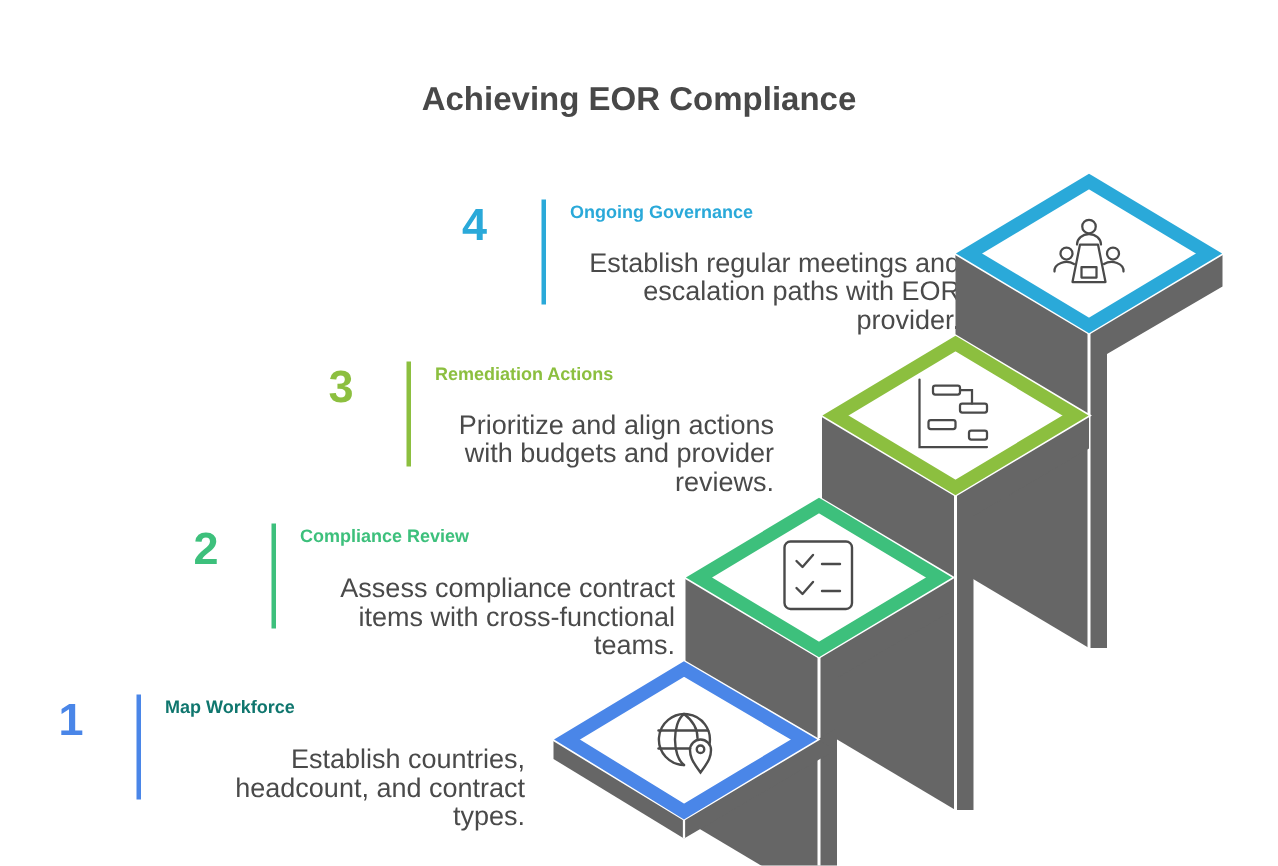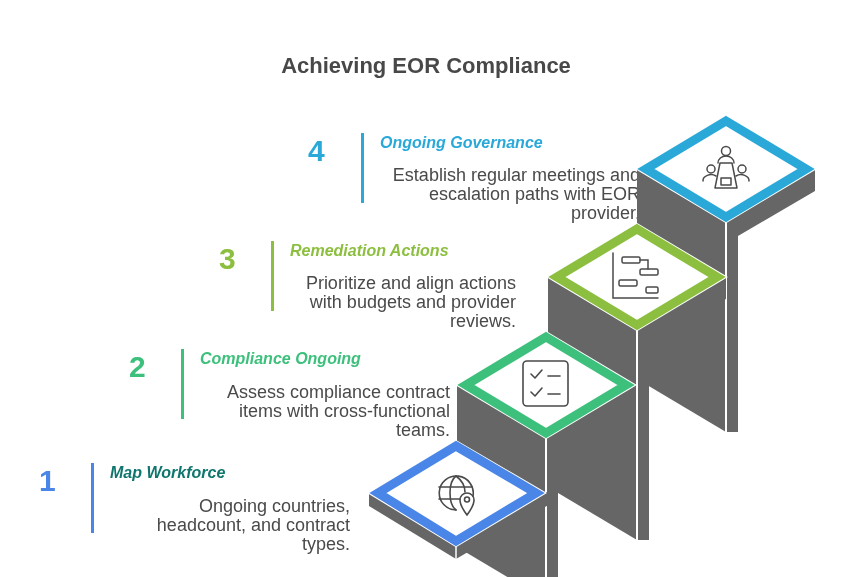--- a/index.html
+++ b/index.html
@@ -1,20 +1,20 @@
 <!DOCTYPE html>
 <html><head>
 <meta charset="utf-8">
 <style>
   html, body { margin: 0; padding: 0; background: #ffffff; }
   body { width: 852px; height: 577px; position: relative; overflow: hidden; font-family: "Liberation Sans", "DejaVu Sans", sans-serif; }
   .title { position: absolute; left: 0; width: 852px; top: 53px; text-align: center; font-size: 22px; font-weight: bold; color: #484848; }
   .step-num { position: absolute; font-size: 30px; font-weight: bold; }
   .step-bar { position: absolute; width: 3px; height: 70px; }
-  .step-heading { position: absolute; font-size: 16px; font-weight: bold; white-space: nowrap; font-style: italic; }
+  .step-heading { position: absolute; font-size: 12px; font-weight: bold; white-space: nowrap; }
   .step-desc { position: absolute; font-size: 18px; color: #4a4a4a; line-height: 19px; width: 260px; text-align: right; }
   svg.stairs { position: absolute; left: 0; top: 0; }
 </style>
 </head>
 <body>
 
 <div class="title">Achieving EOR Compliance</div>
 
 <div>
   <div class="step-num" style="left:308px; top:134px; color:#2AA9D9;">4</div>
@@ -26,29 +26,29 @@
 <div>
   <div class="step-num" style="left:219px; top:242px; color:#8CBF3F;">3</div>
   <div class="step-bar" style="left:271px; top:241px; background:#8CBF3F;"></div>
   <div class="step-heading" style="left:290px; top:242px; color:#8CBF3F;">Remediation Actions</div>
   <div class="step-desc" style="left:286px; top:274px; width:230px;">Prioritize and align actions with budgets and provider reviews.</div>
 </div>
 
 <div>
   <div class="step-num" style="left:129px; top:350px; color:#3DC07C;">2</div>
   <div class="step-bar" style="left:181px; top:349px; background:#3DC07C;"></div>
-  <div class="step-heading" style="left:200px; top:350px; color:#3DC07C;">Compliance Ongoing</div>
+  <div class="step-heading" style="left:200px; top:350px; color:#3DC07C;">Compliance Review</div>
   <div class="step-desc" style="left:200px; top:383px; width:250px;">Assess compliance contract items with cross-functional teams.</div>
 </div>
 
 <div>
   <div class="step-num" style="left:39px; top:464px; color:#4A86E8;">1</div>
   <div class="step-bar" style="left:91px; top:463px; background:#4A86E8;"></div>
   <div class="step-heading" style="left:110px; top:464px; color:#0f766e;">Map Workforce</div>
-  <div class="step-desc" style="left:110px; top:497px; width:240px;">Ongoing countries, headcount, and contract types.</div>
+  <div class="step-desc" style="left:110px; top:497px; width:240px;">Establish countries, headcount, and contract types.</div>
 </div>
 
 <svg class="stairs" width="852" height="577" viewBox="0 0 852 577">
 
   <g>
     <polygon points="637,169 726,222 726,432 637,379" fill="#666666"></polygon>
     <polygon points="726,222 815,169 815,191 738,236 738,432 726,432" fill="#666666"></polygon>
     <line x1="726" y1="222" x2="726" y2="432" stroke="#ffffff" stroke-width="2"></line>
     <polygon points="726,116 815,169 726,222 637,169" fill="#ffffff" stroke="#ffffff" stroke-width="2"></polygon>
     <polygon points="726,121 806,169 726,217 646,169" fill="none" stroke="#2AA9D9" stroke-width="9" stroke-linejoin="miter"></polygon>

